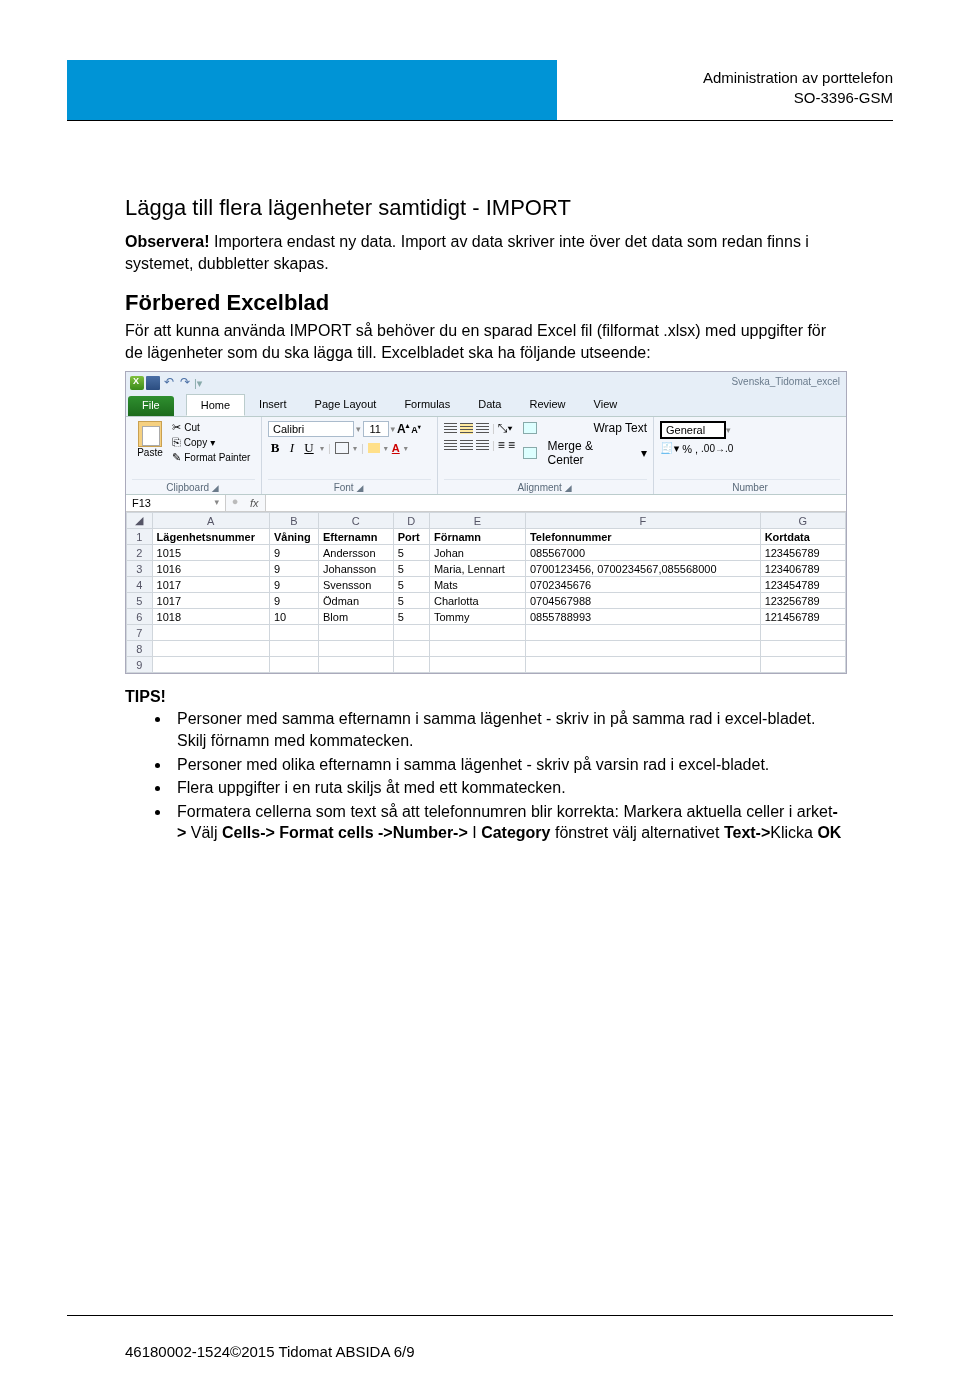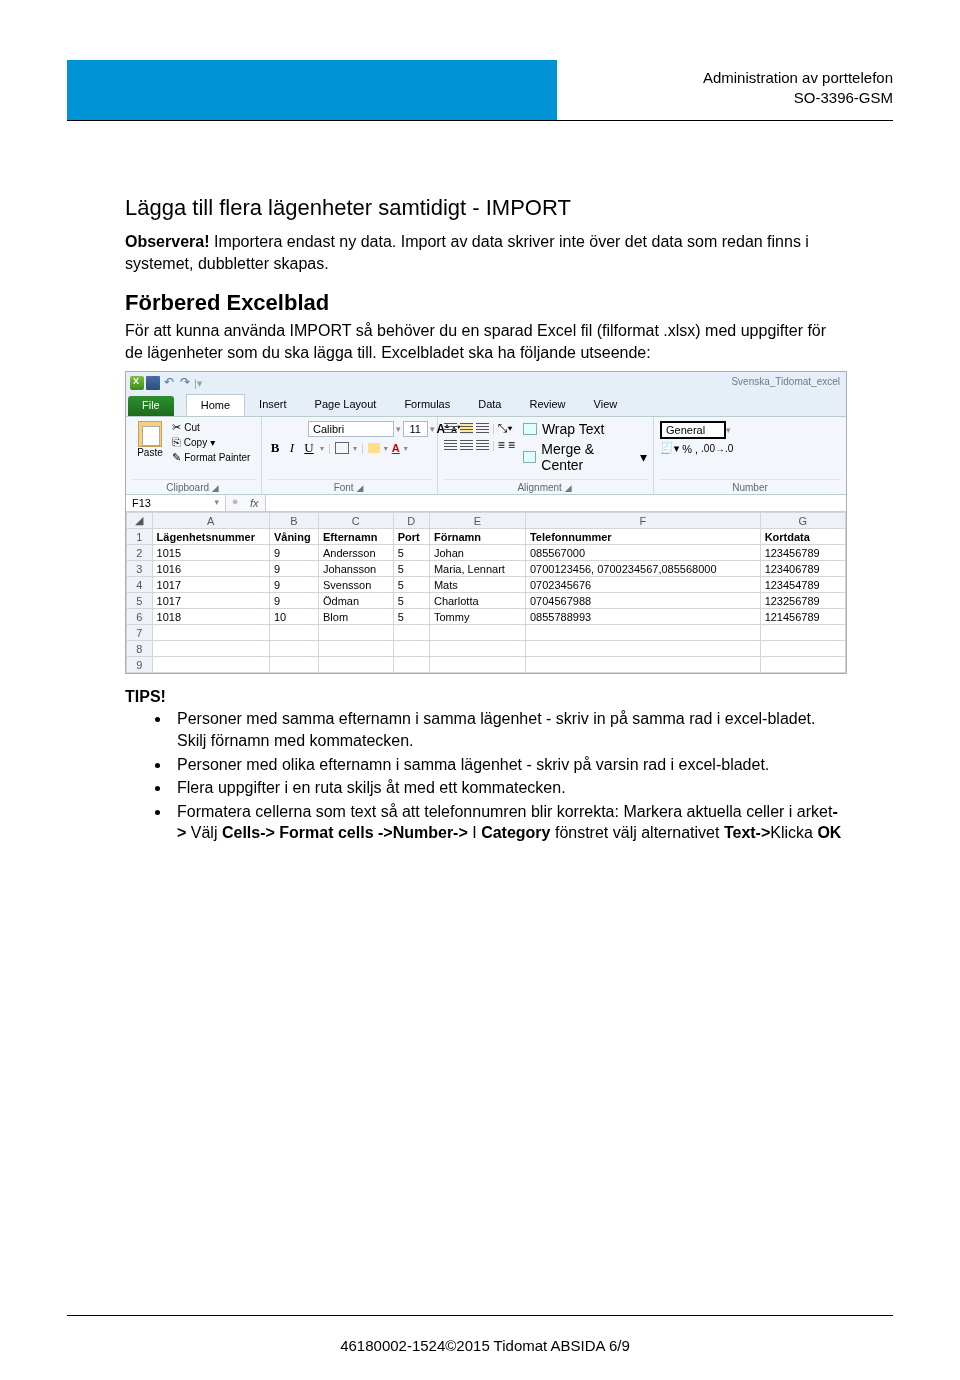--- a/index.html
+++ b/index.html
@@ -42,38 +42,38 @@
   .paste-big { display: flex; flex-direction: column; align-items: center; width: 36px; }
   .paste-icon { width: 24px; height: 26px; background: #f5d080; border: 1px solid #c9a050; position: relative; }
   .paste-icon::after { content: ""; position: absolute; top: 4px; left: 3px; width: 16px; height: 18px; background: #fff; border: 1px solid #aaa; }
   .clip-small { display: flex; flex-direction: column; gap: 2px; font-size: 10px; }
   .clip-small div { display: flex; align-items: center; gap: 3px; }
   .scissors::before { content: "✂"; font-size: 11px; }
   .copy-i::before { content: "⎘"; font-size: 11px; }
   .brush::before { content: "✎"; font-size: 11px; }
   .font-body { display: flex; flex-direction: column; gap: 3px; }
   .font-row1 { display: flex; gap: 2px; align-items: center; }
-  .font-select { border: 1px solid #abc; background: #fff; padding: 1px 14px 1px 4px; font-size: 11px; position: relative; min-width: 86px; margin-left: 40px; }
+  .font-select { border: 1px solid #abc; background: #fff; padding: 1px 14px 1px 4px; font-size: 11px; position: relative; min-width: 86px; }
   .font-size-select { border: 1px solid #abc; background: #fff; padding: 1px 6px; font-size: 11px; width: 26px; text-align: left; }
   .aa-big { font-size: 12px; font-weight: bold; }
   .aa-small { font-size: 9px; font-weight: bold; }
   .font-row2 { display: flex; gap: 4px; align-items: center; }
   .btn-b { font-weight: bold; font-family: "Times New Roman"; font-size: 13px; width: 14px; text-align: center; }
   .btn-i { font-style: italic; font-family: "Times New Roman"; font-size: 13px; width: 12px; text-align: center; }
   .btn-u { text-decoration: underline; font-family: "Times New Roman"; font-size: 13px; width: 14px; text-align: center; }
   .border-i { width: 14px; height: 12px; border: 1px solid #666; display: inline-block; }
   .fill-i { width: 12px; height: 10px; background: #ffe08a; display: inline-block; position: relative; }
   .fontcolor-i { color: #c00; font-weight: bold; text-decoration: underline; }
   .align-body { display: flex; flex-direction: column; gap: 3px; }
   .align-row { display: flex; gap: 3px; align-items: center; }
   .al { width: 13px; height: 11px; display: inline-block; background: repeating-linear-gradient(#555 0 1px, transparent 1px 3px); }
   .al-m { background-color: #ffeaa0; }
   .orient { font-size: 12px; }
   .indent-l::before, .indent-r::before { content: "≡"; font-size: 12px; }
-  .wrap-row, .merge-row { display: flex; align-items: center; gap: 5px; font-size: 14px; }
+  .wrap-row, .merge-row { display: flex; align-items: center; gap: 11px; font-size: 12px; justify-content: space-between; }
   .wrap-i { width: 14px; height: 12px; border: 1px solid #8aa; background: #dff; display: inline-block; }
   .merge-i { width: 14px; height: 12px; border: 1px solid #8aa; background: #dff; display: inline-block; }
   .num-body { display: flex; flex-direction: column; gap: 3px; }
   .num-select { border: 2px solid #000000; background: #fff; padding: 1px 10px 1px 4px; font-size: 11px; width: 66px; }
   .num-row2 { display: flex; gap: 3px; align-items: center; font-size: 11px; }
   .launcher { font-size: 9px; color: #6a7a8a; text-align: right; padding-right: 2px; }
 
   .namebox-row { display: flex; border-bottom: 1px solid #ccc; background: #f6f8fb; }
   .namebox { width: 100px; border-right: 1px solid #ccc; padding: 2px 6px; background: #fff; }
   .fx-label { padding: 2px 6px; font-style: italic; color: #555; border-right: 1px solid #ccc; }
@@ -81,21 +81,21 @@
 
   .sheet { border-collapse: collapse; width: 100%; font-size: 11px; }
   .sheet td, .sheet th { border: 1px solid #d0d6dc; padding: 1px 4px; height: 16px; text-align: left; font-weight: normal; }
   .sheet .rowhead { background: #eef2f7; text-align: center; width: 24px; color: #556; }
   .sheet .colhead { background: #eef2f7; text-align: center; color: #556; }
   .sheet .hdr { font-weight: bold; }
   .col-A { width: 110px; } .col-B { width: 46px; } .col-C { width: 70px; } .col-D { width: 34px; } .col-E { width: 90px; } .col-F { width: 220px; } .col-G { width: 80px; }
 
   
   .footer-rule { position: absolute; left: 67px; right: 67px; bottom: 64px; height: 1px; background: #000; }
-  .footer { position: absolute; left: 125px; right: 115px; bottom: 26px; display: flex; justify-content: center; font-size: 15px; }
+  .footer { position: absolute; left: 125px; right: 115px; bottom: 20px; display: flex; justify-content: flex-start; font-size: 15px; }
 </style>
 </head>
 <body>
 
 <div class="page">
   <div class="header-bar">
     <div class="blue-block"></div>
     <div class="header-text">
       <div>Administration av porttelefon</div>
       <div>SO-3396-GSM</div>

